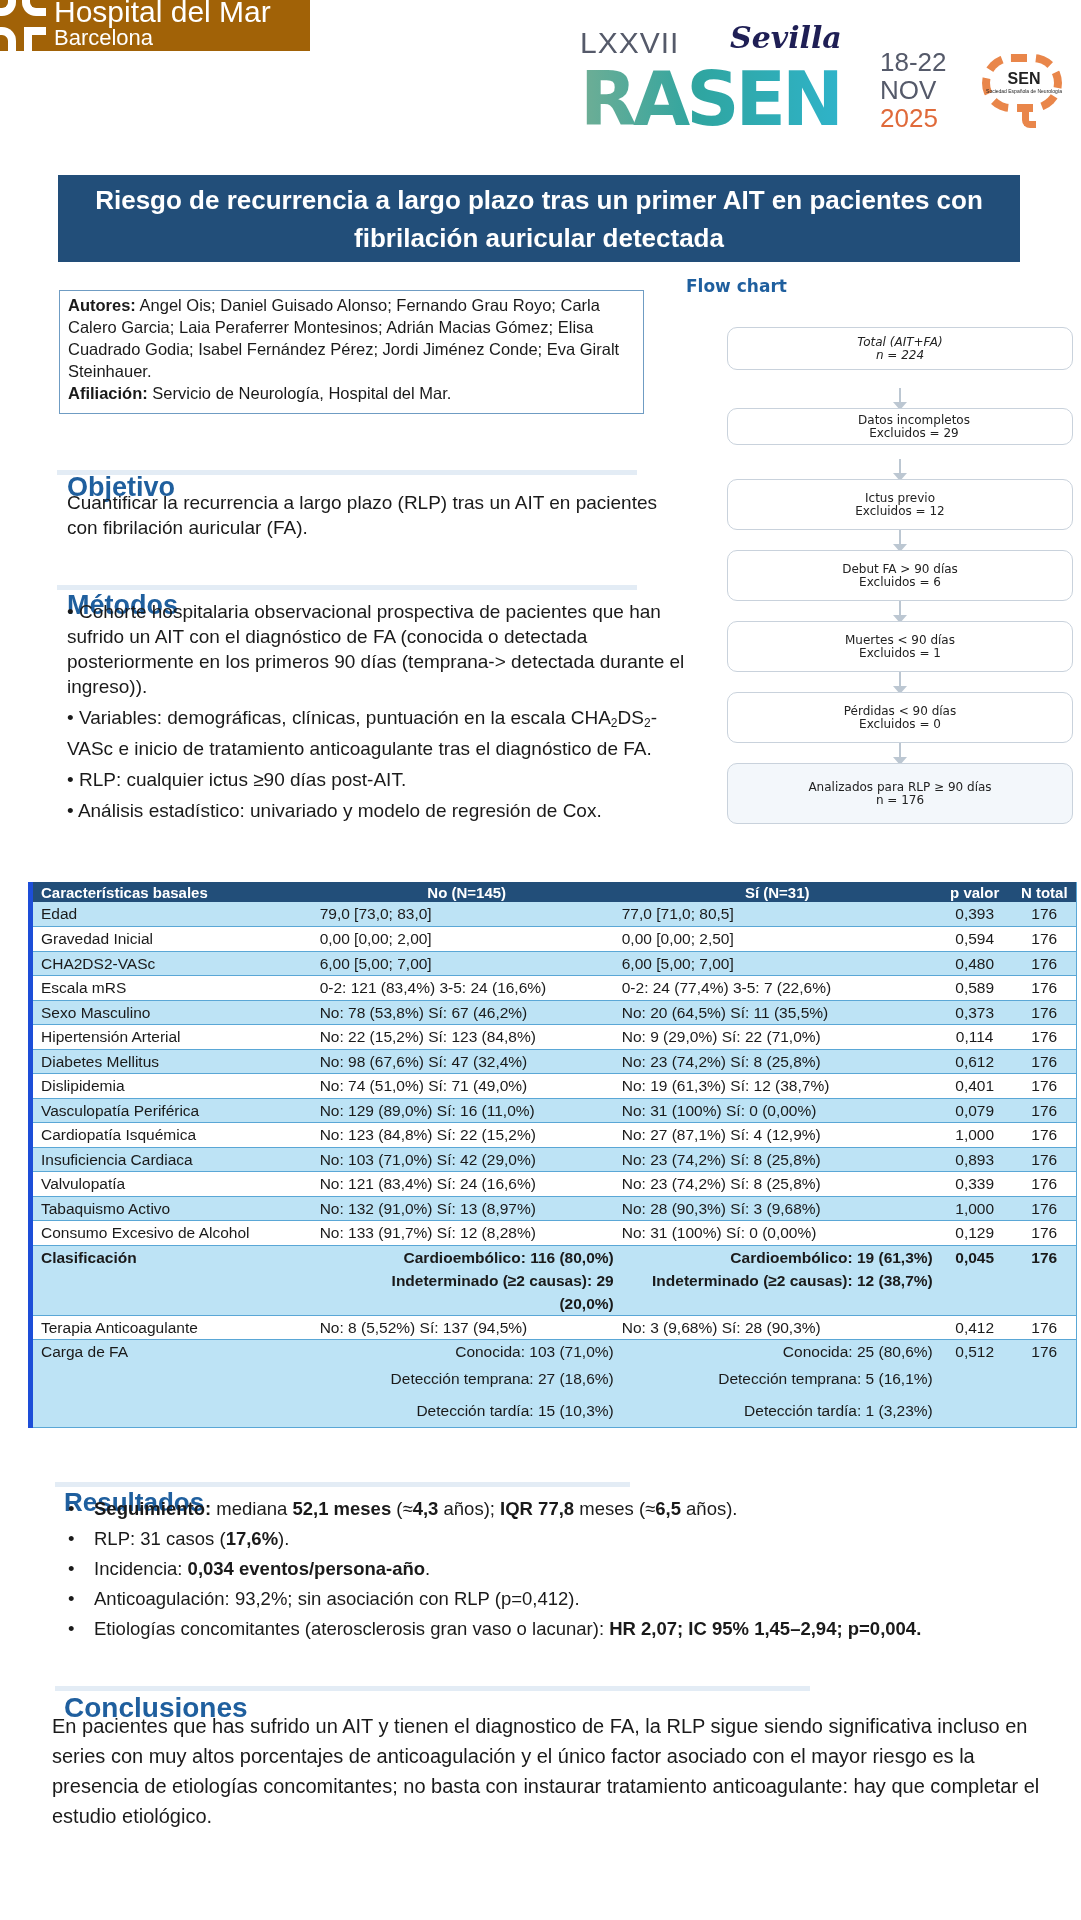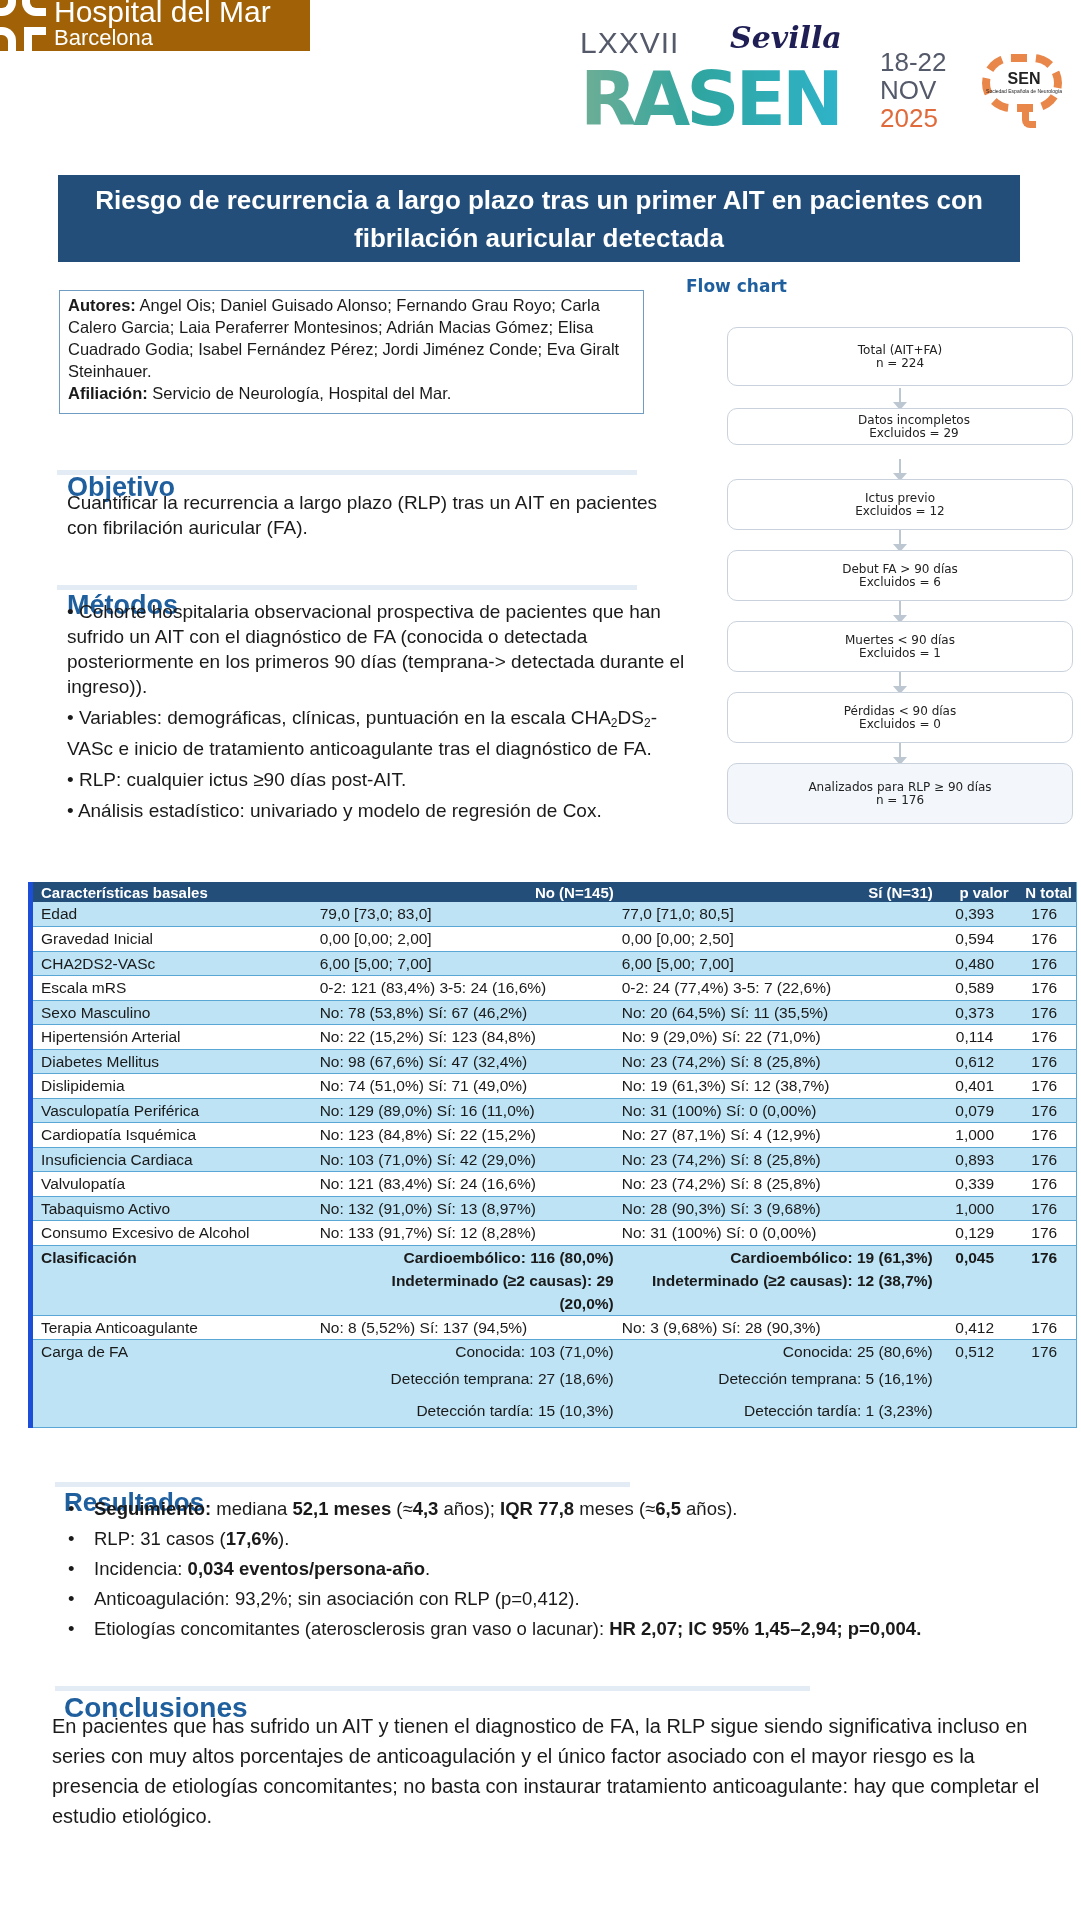--- a/index.html
+++ b/index.html
@@ -47,21 +47,21 @@
 
   
   .flow-title { position: absolute; left: 686px; top: 276px; font-family: "DejaVu Sans", sans-serif; font-weight: bold; font-size: 17px; color: #1f5f9e; }
   .flow-box { position: absolute; left: 727px; width: 346px; border: 1px solid #c9d2dc; border-radius: 10px; background: #fff; display: flex; flex-direction: column; align-items: center; justify-content: center; font-family: "DejaVu Sans", sans-serif; font-size: 12px; line-height: 13px; color: #222; }
   .flow-box.final { background: #f3f7fb; }
   .flow-arrow { position: absolute; left: 899px; width: 2px; background: #bcc7d2; }
   .flow-arrow::after { content: ""; position: absolute; left: -6px; bottom: -2px; border-left: 7px solid transparent; border-right: 7px solid transparent; border-top: 8px solid #bcc7d2; }
 
   
   .tbl { position: absolute; left: 28px; top: 882px; width: 1049px; border-collapse: collapse; font-size: 15.5px; color: #1a1a1a; border-left: 5px solid #1d4ed8; border-right: 1px solid #5aa7d6; }
-  .tbl th { background: #224e79; color: #fff; font-weight: bold; text-align: right; height: 20px; font-size: 15px; padding: 0 4px; }
+  .tbl th { background: #224e79; color: #fff; font-weight: bold; text-align: center; height: 20px; font-size: 15px; padding: 0 4px; }
   .tbl th:first-child { text-align: left; padding-left: 8px; }
   .tbl td { height: 24.5px; padding: 0 4px; vertical-align: top; border-bottom: 1px solid #5aa7d6; line-height: 23px; }
   .tbl td.c0 { padding-left: 8px; width: 286px; margin-top: 24px; }
   .tbl td.c1 { width: 303px; }
   .tbl td.c2 { width: 320px; }
   .tbl td.c3 { width: 76px; text-align: center; }
   .tbl td.c4 { width: 64px; text-align: center; }
   .tbl tr.alt td { background: #bde3f5; }
   .tbl tr.white td { background: #ffffff; }
   .tbl tr.bold td { font-weight: bold; }
@@ -128,21 +128,21 @@
 <div class="sec-line" style="left:57px; top:585px; width:580px;"></div>
 <div class="metodos-list">
   <p>• Cohorte hospitalaria observacional prospectiva de pacientes que han sufrido un AIT con el diagnóstico de FA (conocida o detectada posteriormente en los primeros 90 días (temprana-&gt; detectada durante el ingreso)).</p>
   <p><span>• Variables: demográficas, clínicas, puntuación en la escala CHA</span><sub>2</sub><span>DS</span><sub>2</sub><span>-VASc e inicio de tratamiento anticoagulante tras el diagnóstico de FA.</span></p>
   <p>• RLP: cualquier ictus ≥90 días post-AIT.</p>
   <p>• Análisis estadístico: univariado y modelo de regresión de Cox.</p>
 </div>
 
 <div class="flow-title">Flow chart</div>
 
-<div class="flow-box" style="top:327px; height:59px;">
+<div class="flow-box" style="top:327px; height:43px;font-style:italic;">
   <span>Total (AIT+FA)</span>
     <span>n = 224</span>
 </div>
 <div class="flow-arrow" style="top:388px; height:20px;"></div>
 <div class="flow-box" style="top:408px; height:37px;padding-left:28px;">
   <span>Datos incompletos</span>
     <span>Excluidos = 29</span>
 </div>
 <div class="flow-arrow" style="top:459px; height:20px;"></div>
 <div class="flow-box" style="top:479px; height:51px;">

